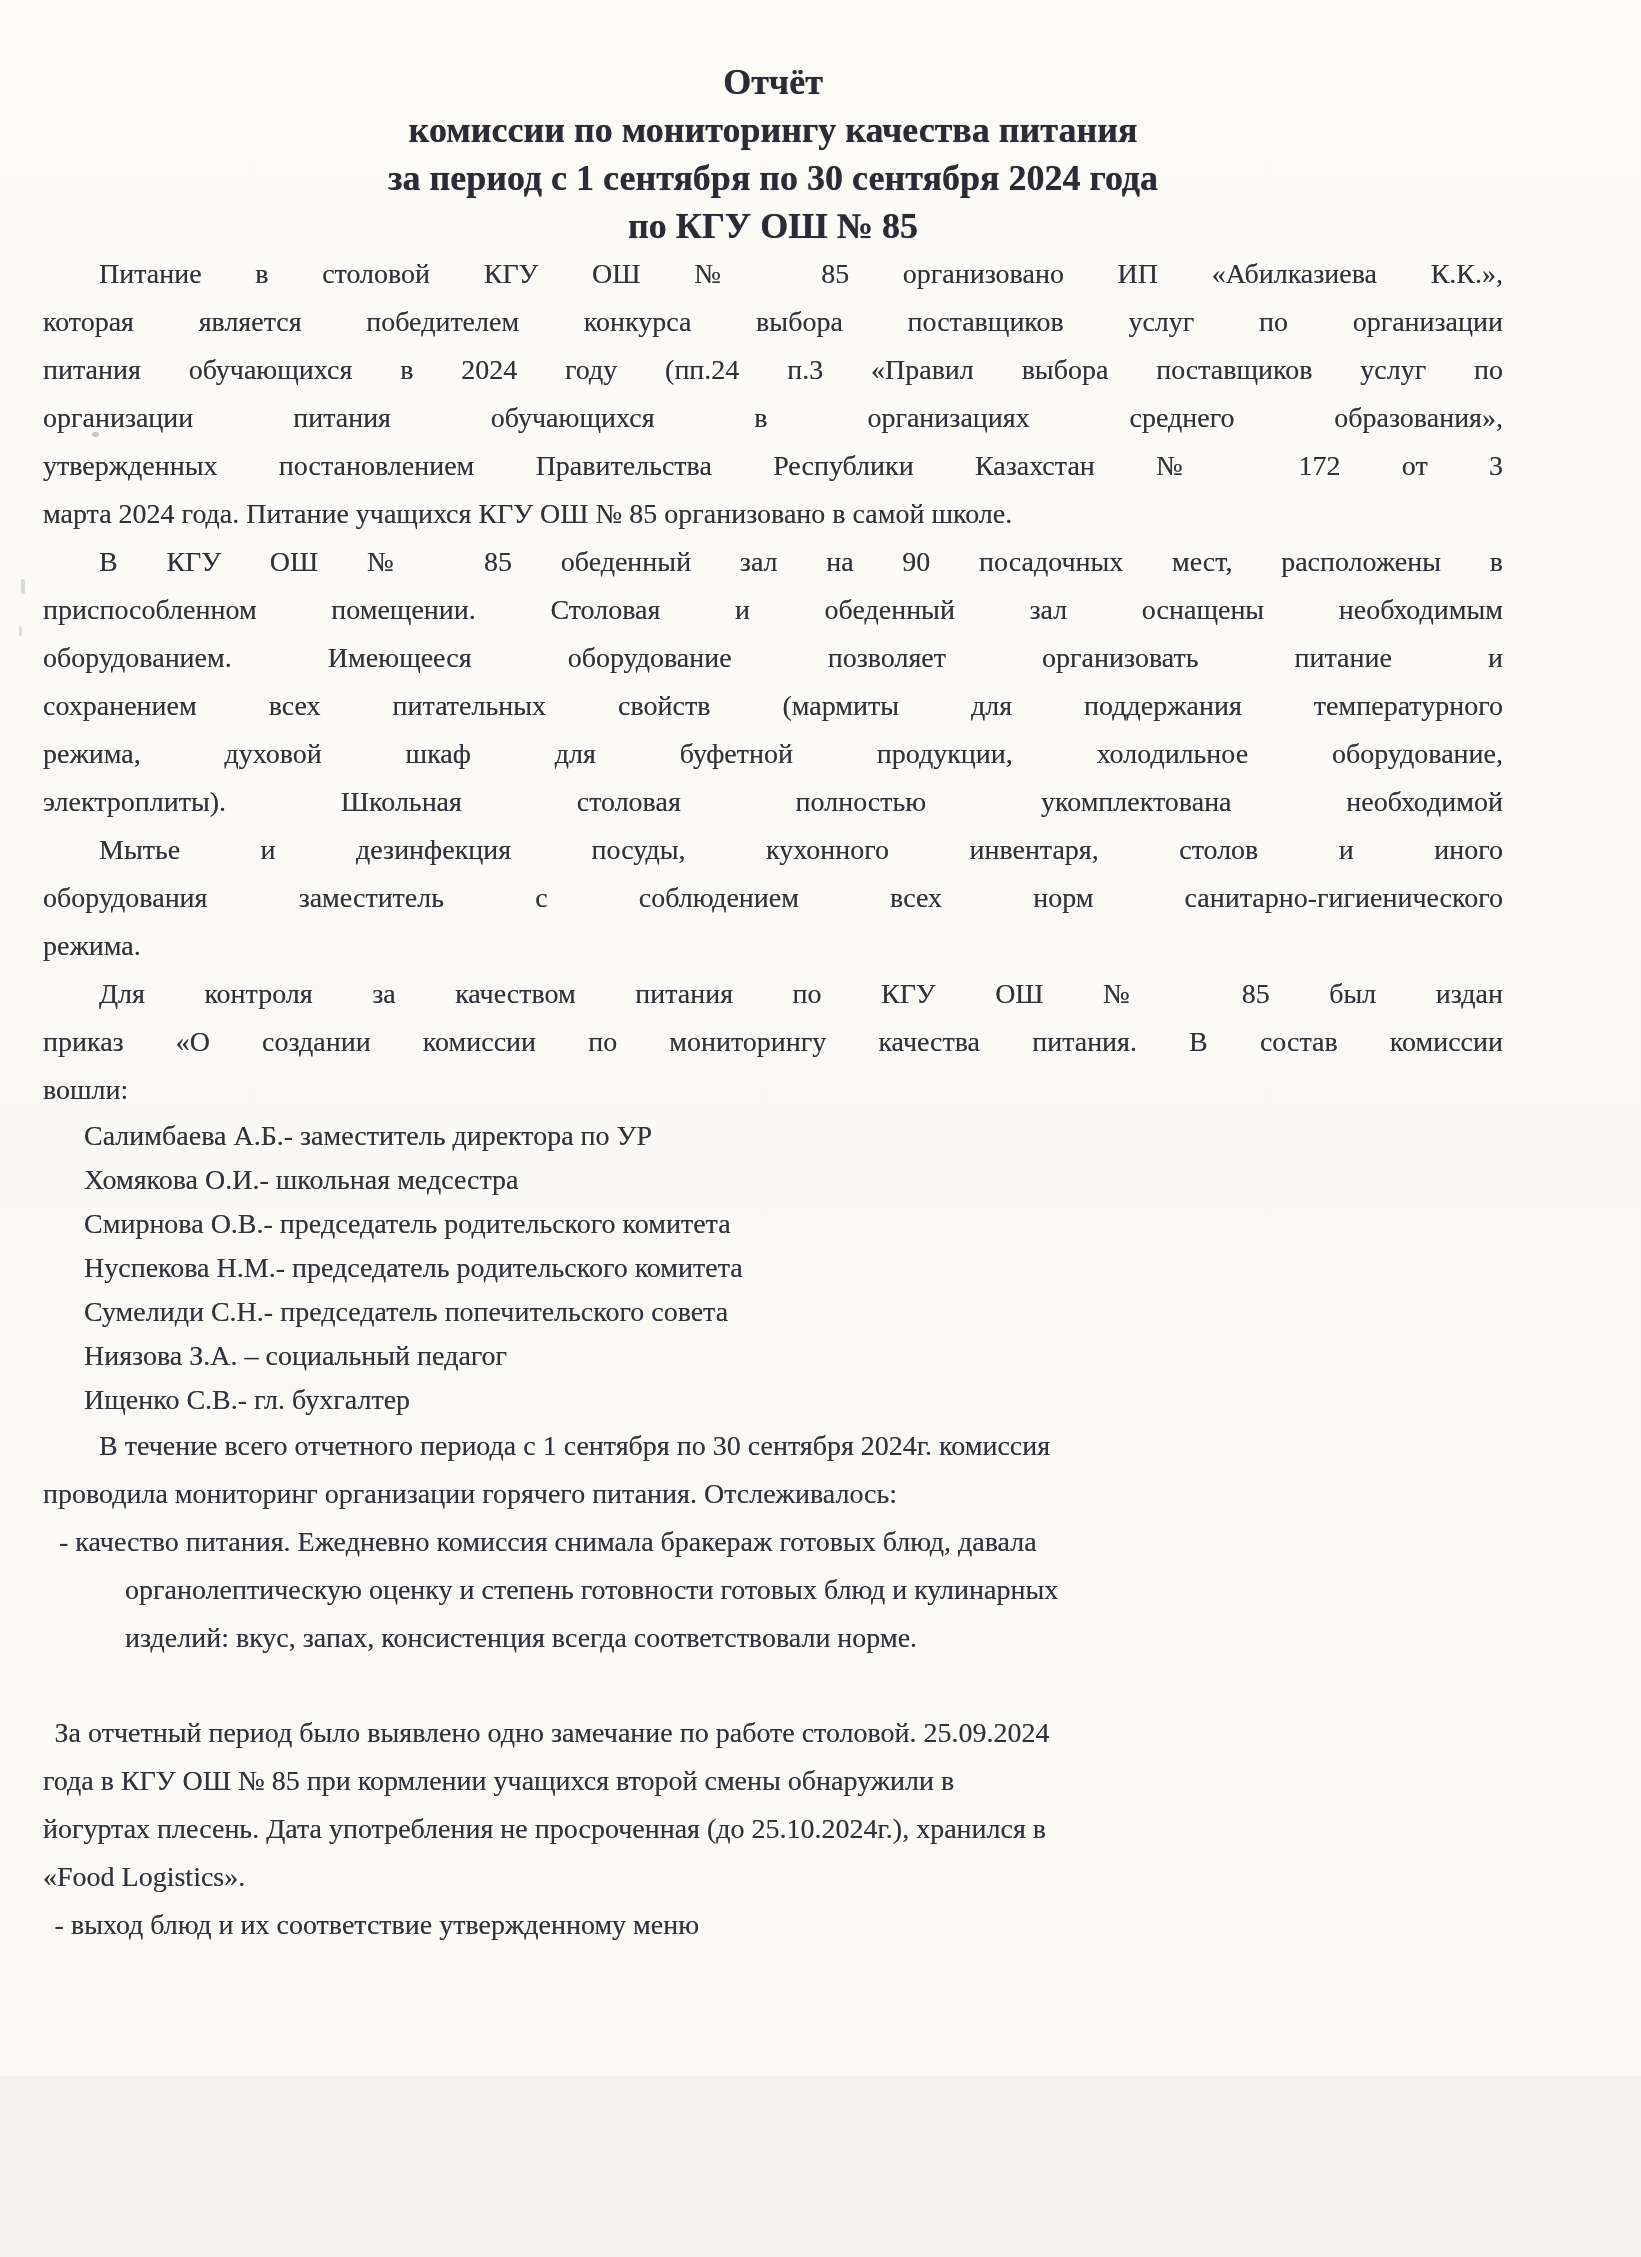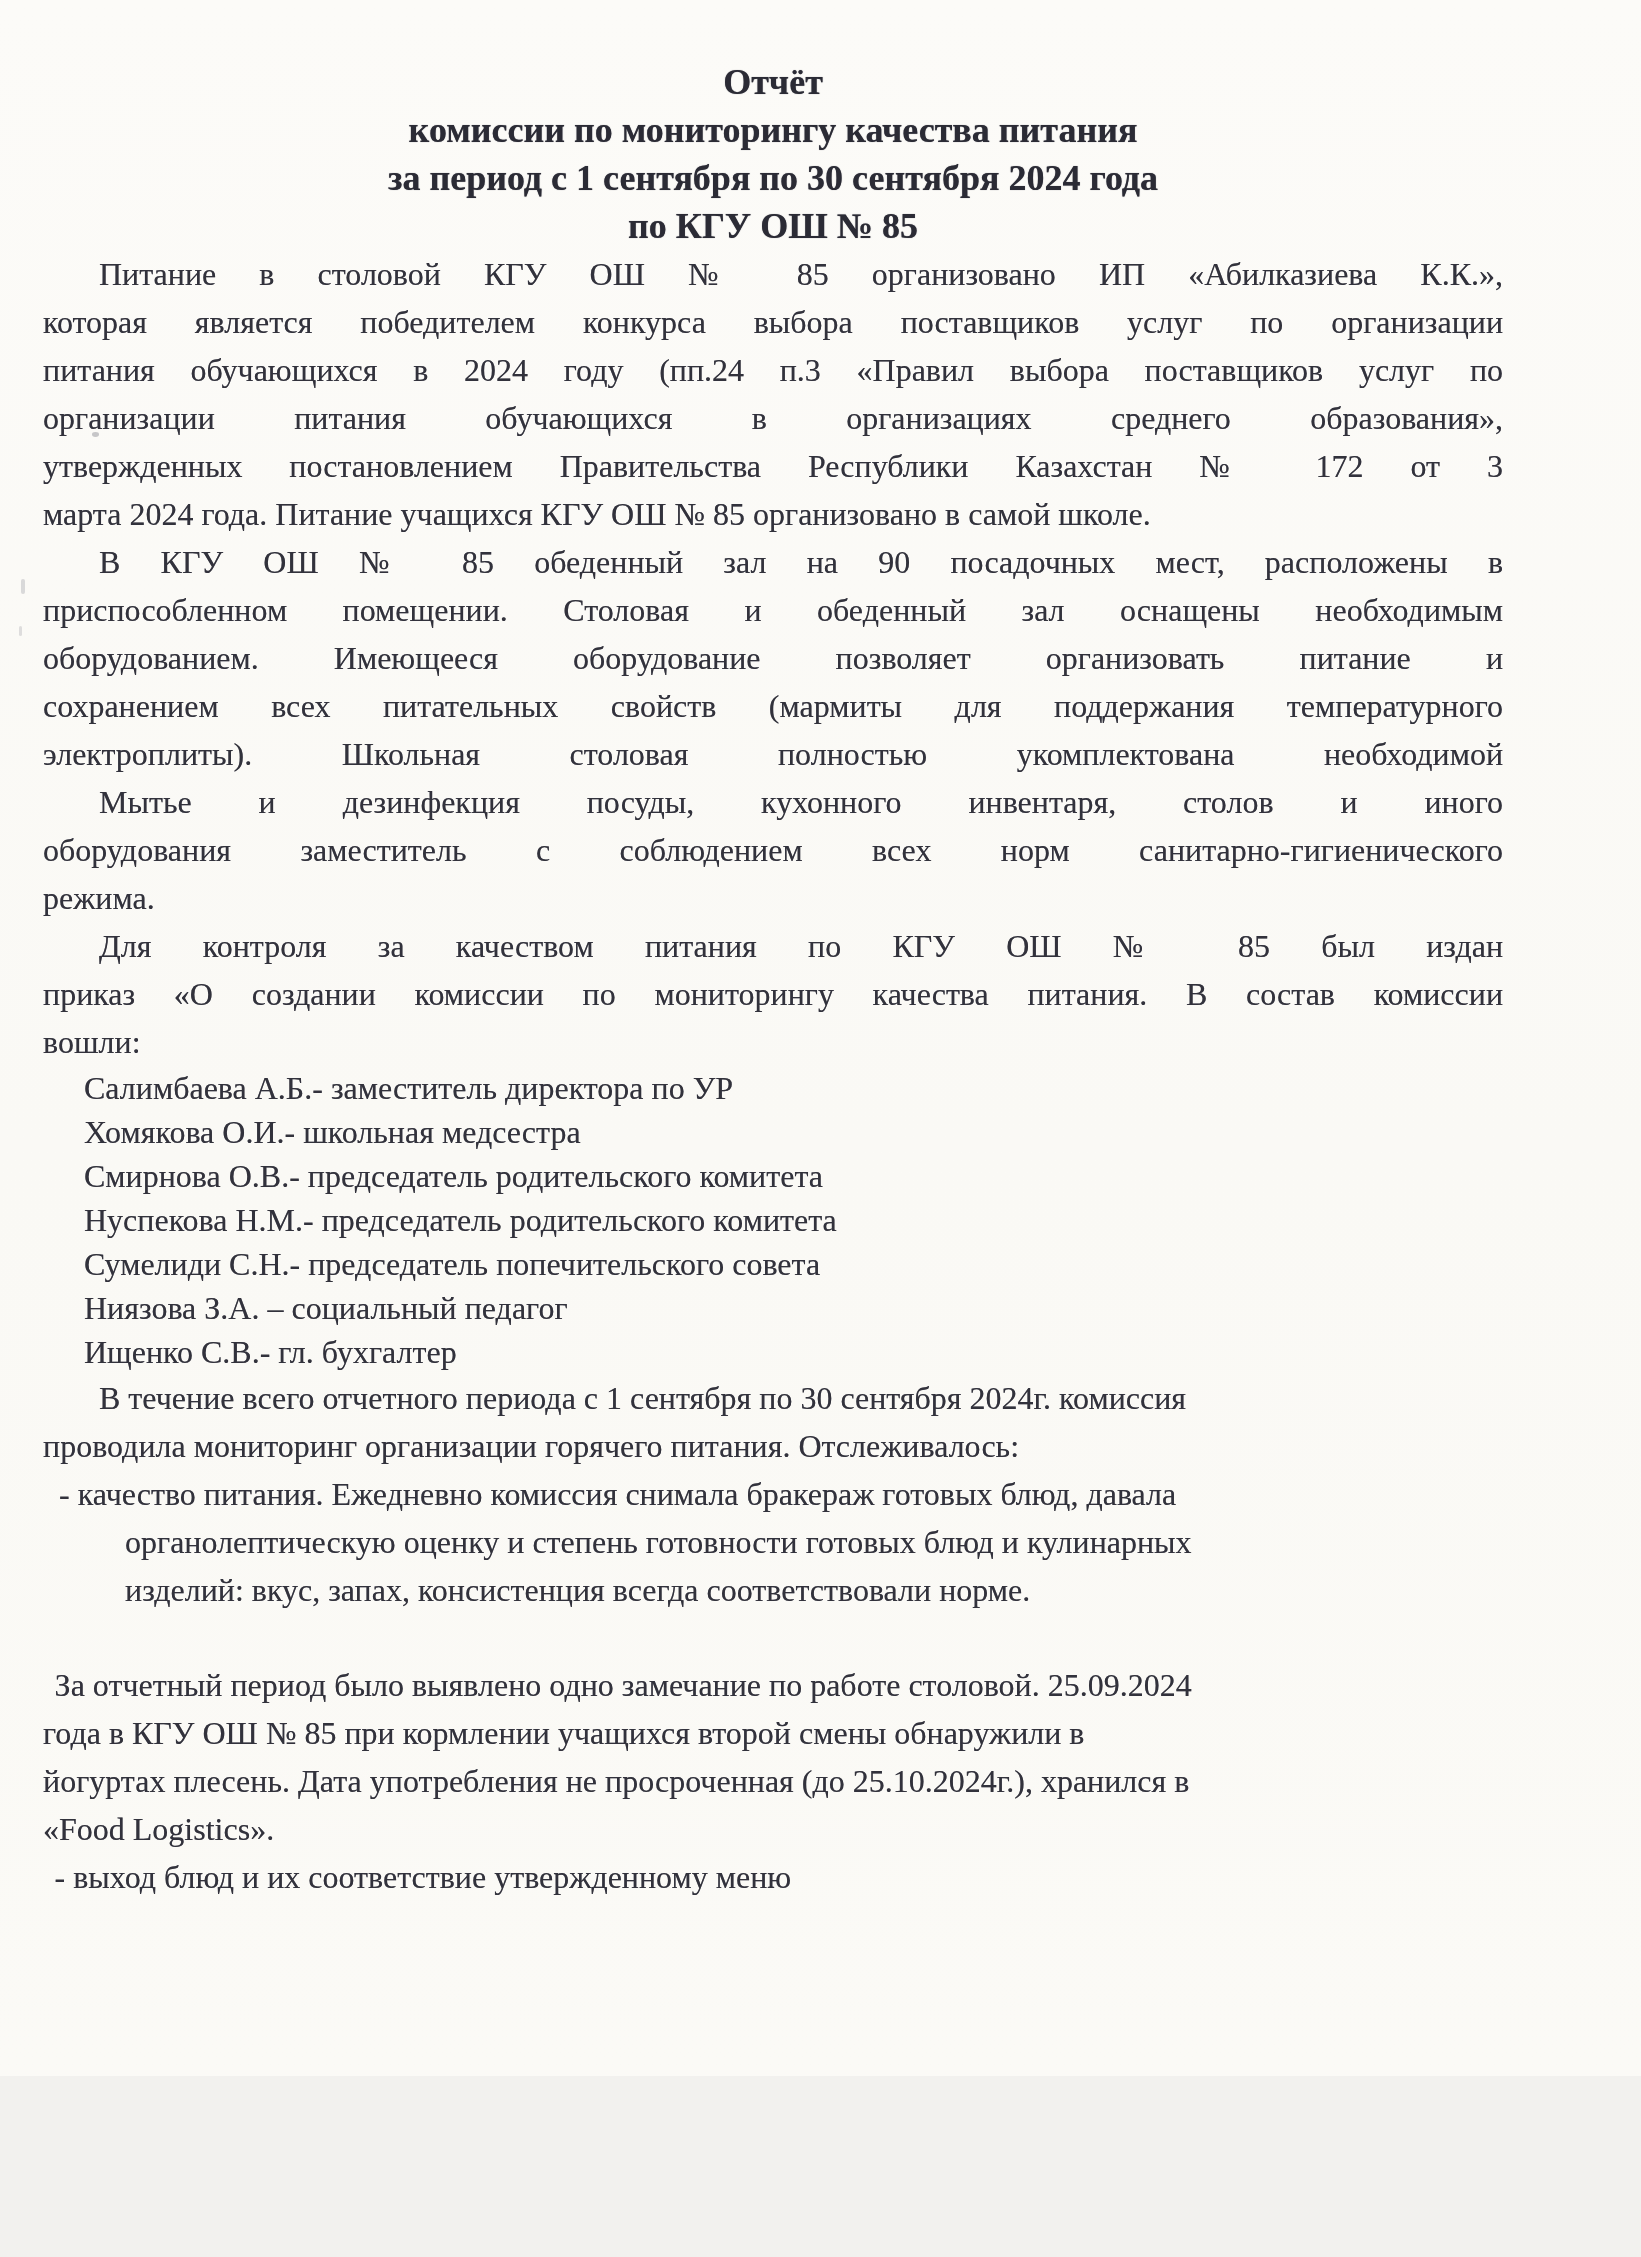--- a/index.html
+++ b/index.html
@@ -9,21 +9,21 @@
     font-family:"Liberation Serif", serif;
     color:#32323c;
   }
   .page{
     position:relative;width:1641px;height:2076px;overflow:hidden;
     background:linear-gradient(180deg,#fcfbf8 0%,#faf9f5 55%,#fbfaf6 100%);
   }
   #doc{position:absolute;left:43px;top:58px;width:1460px;}
   .block{margin:0;}
   .line{
-    font-size:32px;line-height:48px;
+    font-size:28px;line-height:48px;
     text-shadow:0 0 0.6px rgba(45,45,58,0.55);
     white-space:normal;
   }
   .b-title .line{
     text-align:center;font-weight:700;font-size:36px;color:#2b2b35;
     text-shadow:0 0 0.8px rgba(35,35,48,0.7);
   }
   .stretch{text-align:justify;text-align-last:justify;}
   .b-justified .line.first{text-indent:56px;}
   .b-plain .line.first{text-indent:56px;}
@@ -57,20 +57,21 @@
         <div class="line stretch">питания обучающихся в 2024 году (пп.24 п.3 «Правил выбора поставщиков услуг по</div>
         <div class="line stretch">организации питания обучающихся в организациях среднего образования»,</div>
         <div class="line stretch">утвержденных постановлением Правительства Республики Казахстан № 172 от 3</div>
         <div class="line">марта 2024 года. Питание учащихся КГУ ОШ № 85 организовано в самой школе.</div>
       </div>
       <div class="block b-justified">
         <div class="line first stretch">В КГУ ОШ № 85 обеденный зал на 90 посадочных мест, расположены в</div>
         <div class="line stretch">приспособленном помещении. Столовая и обеденный зал оснащены необходимым</div>
         <div class="line stretch">оборудованием. Имеющееся оборудование позволяет организовать питание и</div>
         <div class="line stretch">сохранением всех питательных свойств (мармиты для поддержания температурного</div>
+        <div class="line stretch">режима, духовой шкаф для буфетной продукции, холодильное оборудование,</div>
         <div class="line stretch">электроплиты). Школьная столовая полностью укомплектована необходимой</div>
       </div>
       <div class="block b-justified">
         <div class="line first stretch">Мытье и дезинфекция посуды, кухонного инвентаря, столов и иного</div>
         <div class="line stretch">оборудования заместитель с соблюдением всех норм санитарно-гигиенического</div>
         <div class="line">режима.</div>
       </div>
       <div class="block b-justified">
         <div class="line first stretch">Для контроля за качеством питания по КГУ ОШ № 85 был издан</div>
         <div class="line stretch">приказ «О создании комиссии по мониторингу качества питания. В состав комиссии</div>

